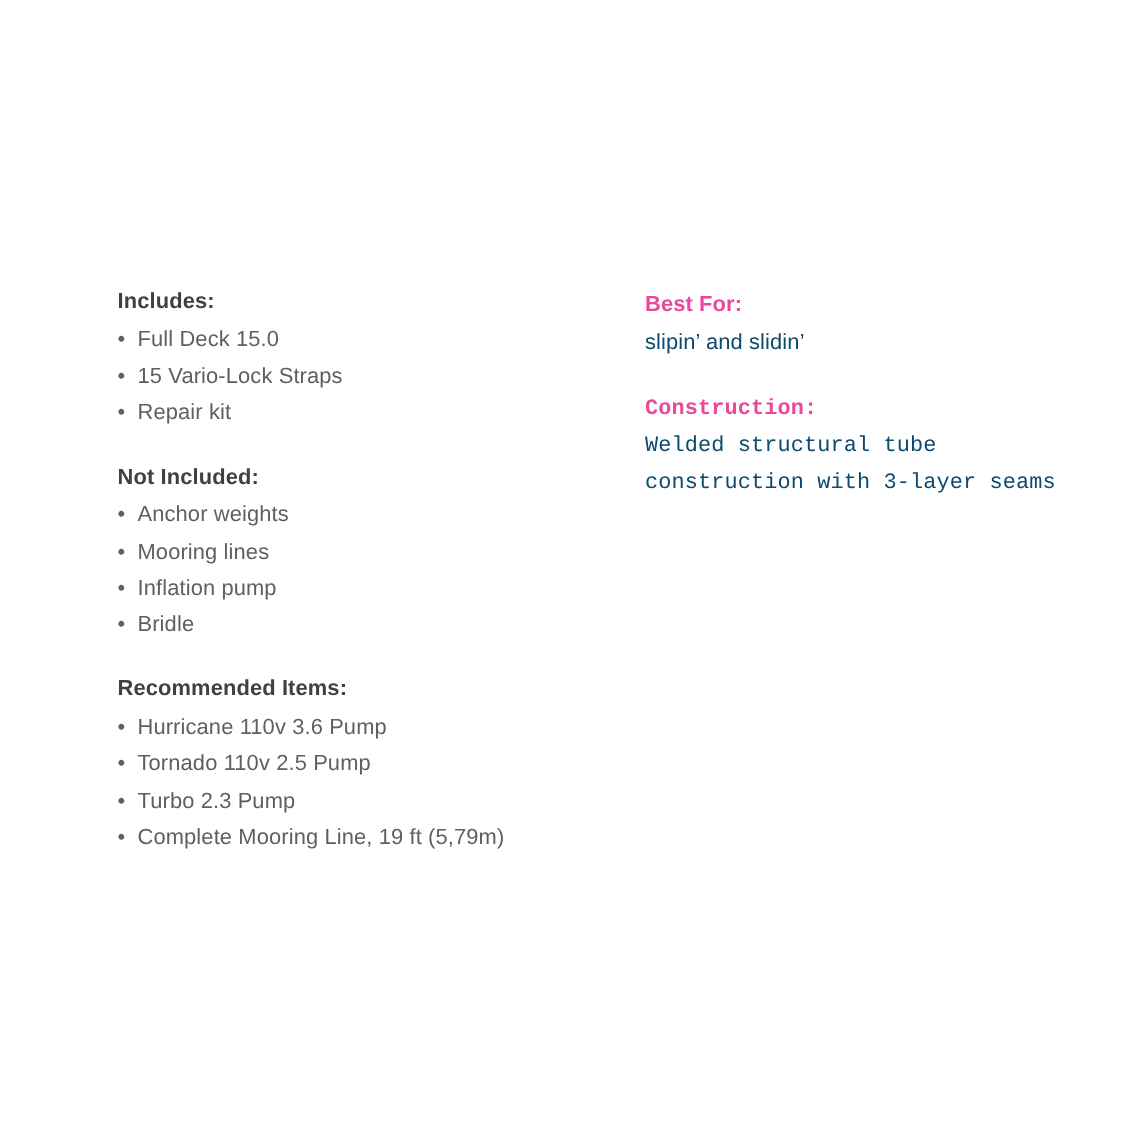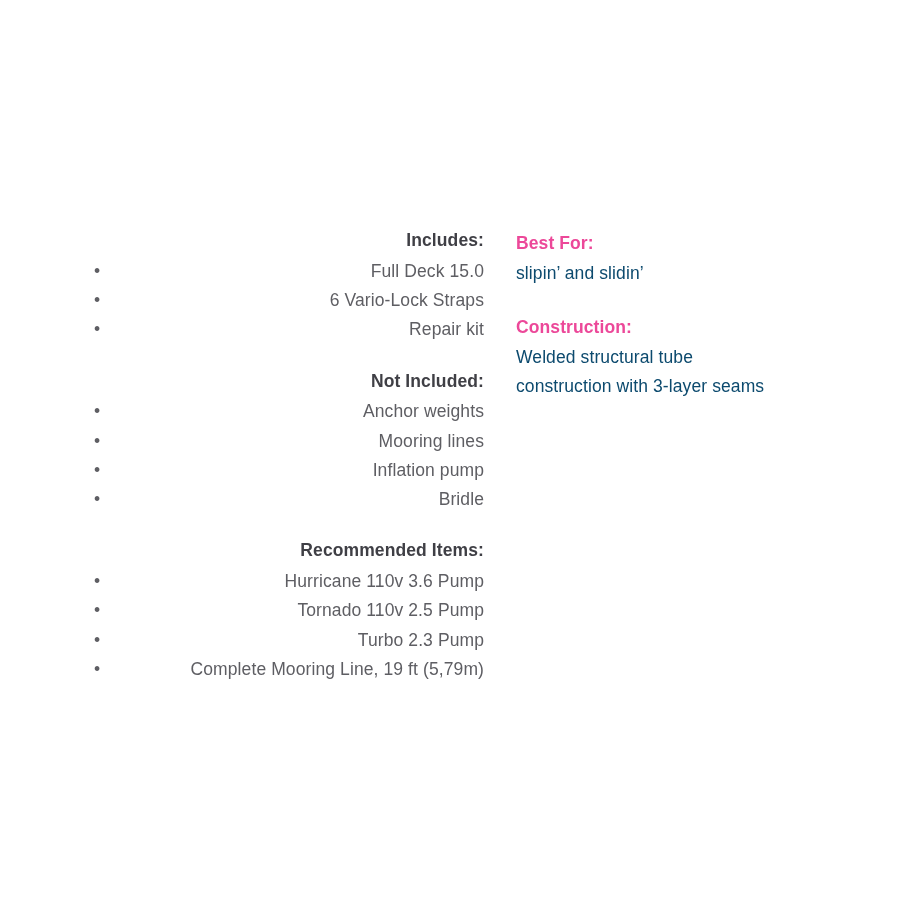--- a/index.html
+++ b/index.html
@@ -29,21 +29,20 @@
     top: 228px;
     width: 390px;
   }
   .col-right {
     left: 516px;
     top: 231px;
     width: 340px;
   }
   .block {
     margin-bottom: 24px;
-    text-align: right;
   }
   .block:last-child {
     margin-bottom: 18px;
   }
   .block-heading {
     font-size: 17.5px;
     font-weight: bold;
     color: #3f3f45;
     line-height: 1.42;
     margin: 0 0 4px 0;
@@ -71,20 +70,21 @@
     font-size: 17.5px;
     line-height: 1.67;
     color: #0c4a6e;
     letter-spacing: 0.1px;
   }
   .right-block {
     margin-bottom: 26px;
   }
   .right-block:last-child {
     margin-bottom: 0;
+    font-family: Liberation Mono, monospace;
   }
   .right-heading {
     font-size: 17.5px;
     font-weight: bold;
     color: #ec4899;
     line-height: 1.45;
     margin: 0 0 3px 0;
     letter-spacing: 0.1px;
   }
 </style>
@@ -92,21 +92,21 @@
 <body>
 
 <div class="spec-sheet">
 
   <div class="column col-left">
 
     <div class="block">
       <div class="block-heading">Includes:</div>
       <ul class="bullet-list">
         <li><span class="bullet-dot">•</span><span>Full Deck 15.0</span></li>
-        <li><span class="bullet-dot">•</span><span>6 Vario-Lock Straps</span></li>
+        <li><span class="bullet-dot">•</span><span>15 Vario-Lock Straps</span></li>
         <li><span class="bullet-dot">•</span><span>Repair kit</span></li>
       </ul>
     </div>
 
     <div class="block">
       <div class="block-heading">Not Included:</div>
       <ul class="bullet-list">
         <li><span class="bullet-dot">•</span><span>Anchor weights</span></li>
         <li><span class="bullet-dot">•</span><span>Mooring lines</span></li>
         <li><span class="bullet-dot">•</span><span>Inflation pump</span></li>

